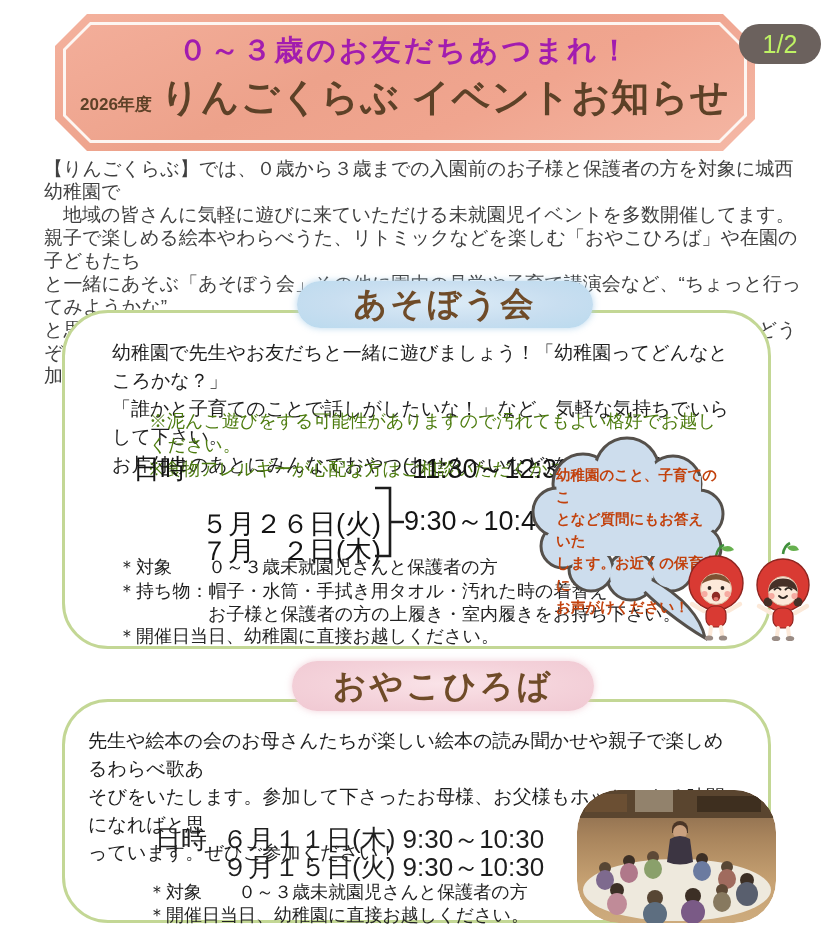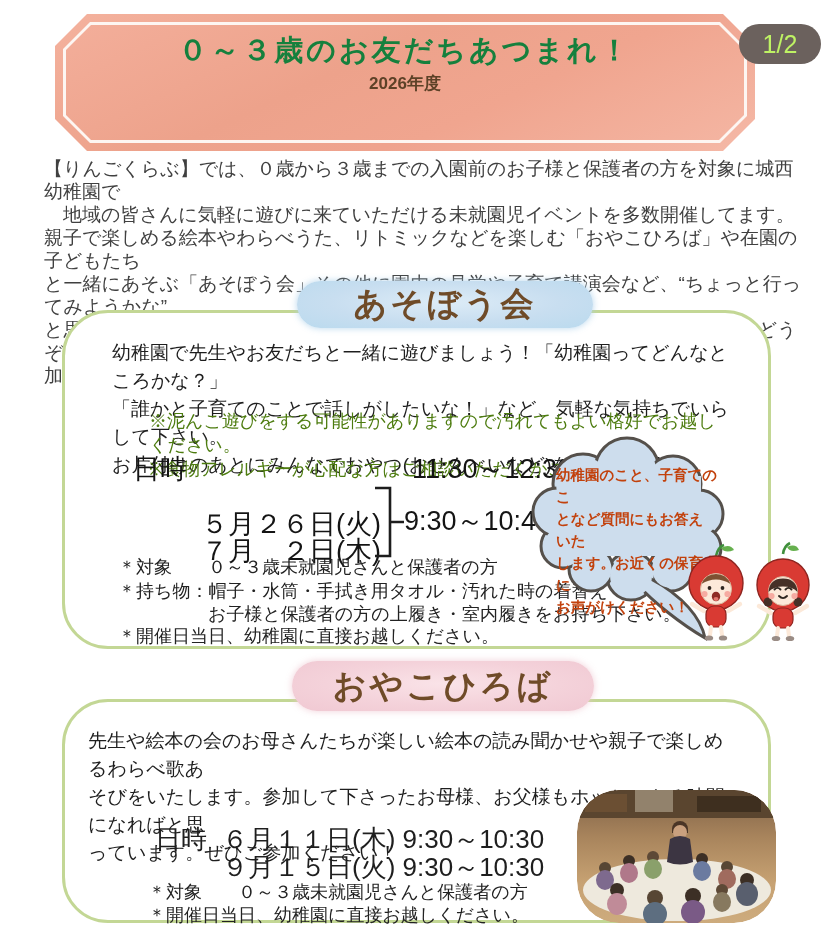--- a/index.html
+++ b/index.html
@@ -11,21 +11,21 @@
   
   .banner{left:55px;top:14px;width:700px;height:137px;}
   .b-l1,.b-l2,.b-l3{position:absolute;}
   .b-l1{inset:0;background:linear-gradient(155deg,#f4b29e 0%,#eda28b 38%,#efa38e 62%,#f5b9a7 100%);
         clip-path:polygon(32px 0,668px 0,700px 32px,700px 105px,668px 137px,32px 137px,0 105px,0 32px);}
   .b-l2{inset:8px;background:#fdf6f2;
         clip-path:polygon(27px 0,657px 0,684px 27px,684px 94px,657px 121px,27px 121px,0 94px,0 27px);}
   .b-l3{inset:11px;background:linear-gradient(155deg,#f3ae9a 0%,#eda28b 40%,#f0a58f 65%,#f4b5a2 100%);
         clip-path:polygon(25px 0,653px 0,678px 25px,678px 90px,653px 115px,25px 115px,0 90px,0 25px);}
   .banner-subtitle{left:0;right:0;top:17px;text-align:center;font-size:29px;font-weight:bold;
-        color:#15803d;letter-spacing:3px;}
+        color:#a21caf;letter-spacing:3px;}
   .banner-titlerow{left:0;right:0;top:58px;display:flex;justify-content:center;align-items:baseline;gap:9px;}
   .banner-year{font-size:17px;font-weight:bold;color:#5d4127;}
   .banner-title{font-size:38px;font-weight:bold;color:#5d4127;letter-spacing:1px;}
 
   .page-badge{left:739px;top:24px;width:82px;height:40px;background:#6b615d;border-radius:26px;
         display:flex;align-items:center;justify-content:center;color:#bef264;font-size:25px;z-index:5;}
 
   
   .intro{left:44px;top:157px;width:760px;font-size:19px;line-height:23px;color:#404040;}
 
@@ -81,20 +81,21 @@
 
 <div class="page">
 
   <div class="abs banner">
     <div class="b-l1"></div>
     <div class="b-l2"></div>
     <div class="b-l3"></div>
     <div class="abs banner-subtitle">０～３歳のお友だちあつまれ！</div>
     <div class="abs banner-titlerow">
       <span class="banner-year">2026年度</span>
+      <span class="banner-title">りんごくらぶ イベントお知らせ</span>
     </div>
   </div>
 
   <div class="abs page-badge">1/2</div>
 
   <div class="abs intro pre">【りんごくらぶ】では、０歳から３歳までの入園前のお子様と保護者の方を対象に城西幼稚園で
 　地域の皆さんに気軽に遊びに来ていただける未就園児イベントを多数開催してます。
 親子で楽しめる絵本やわらべうた、リトミックなどを楽しむ「おやこひろば」や在園の子どもたち
 と一緒にあそぶ「あそぼう会」その他に園内の見学や子育て講演会など、“ちょっと行ってみようかな”
 と思えるような、あたたかい時間をご用意しています。初めての方も大歓迎です。どうぞお気軽にご参

